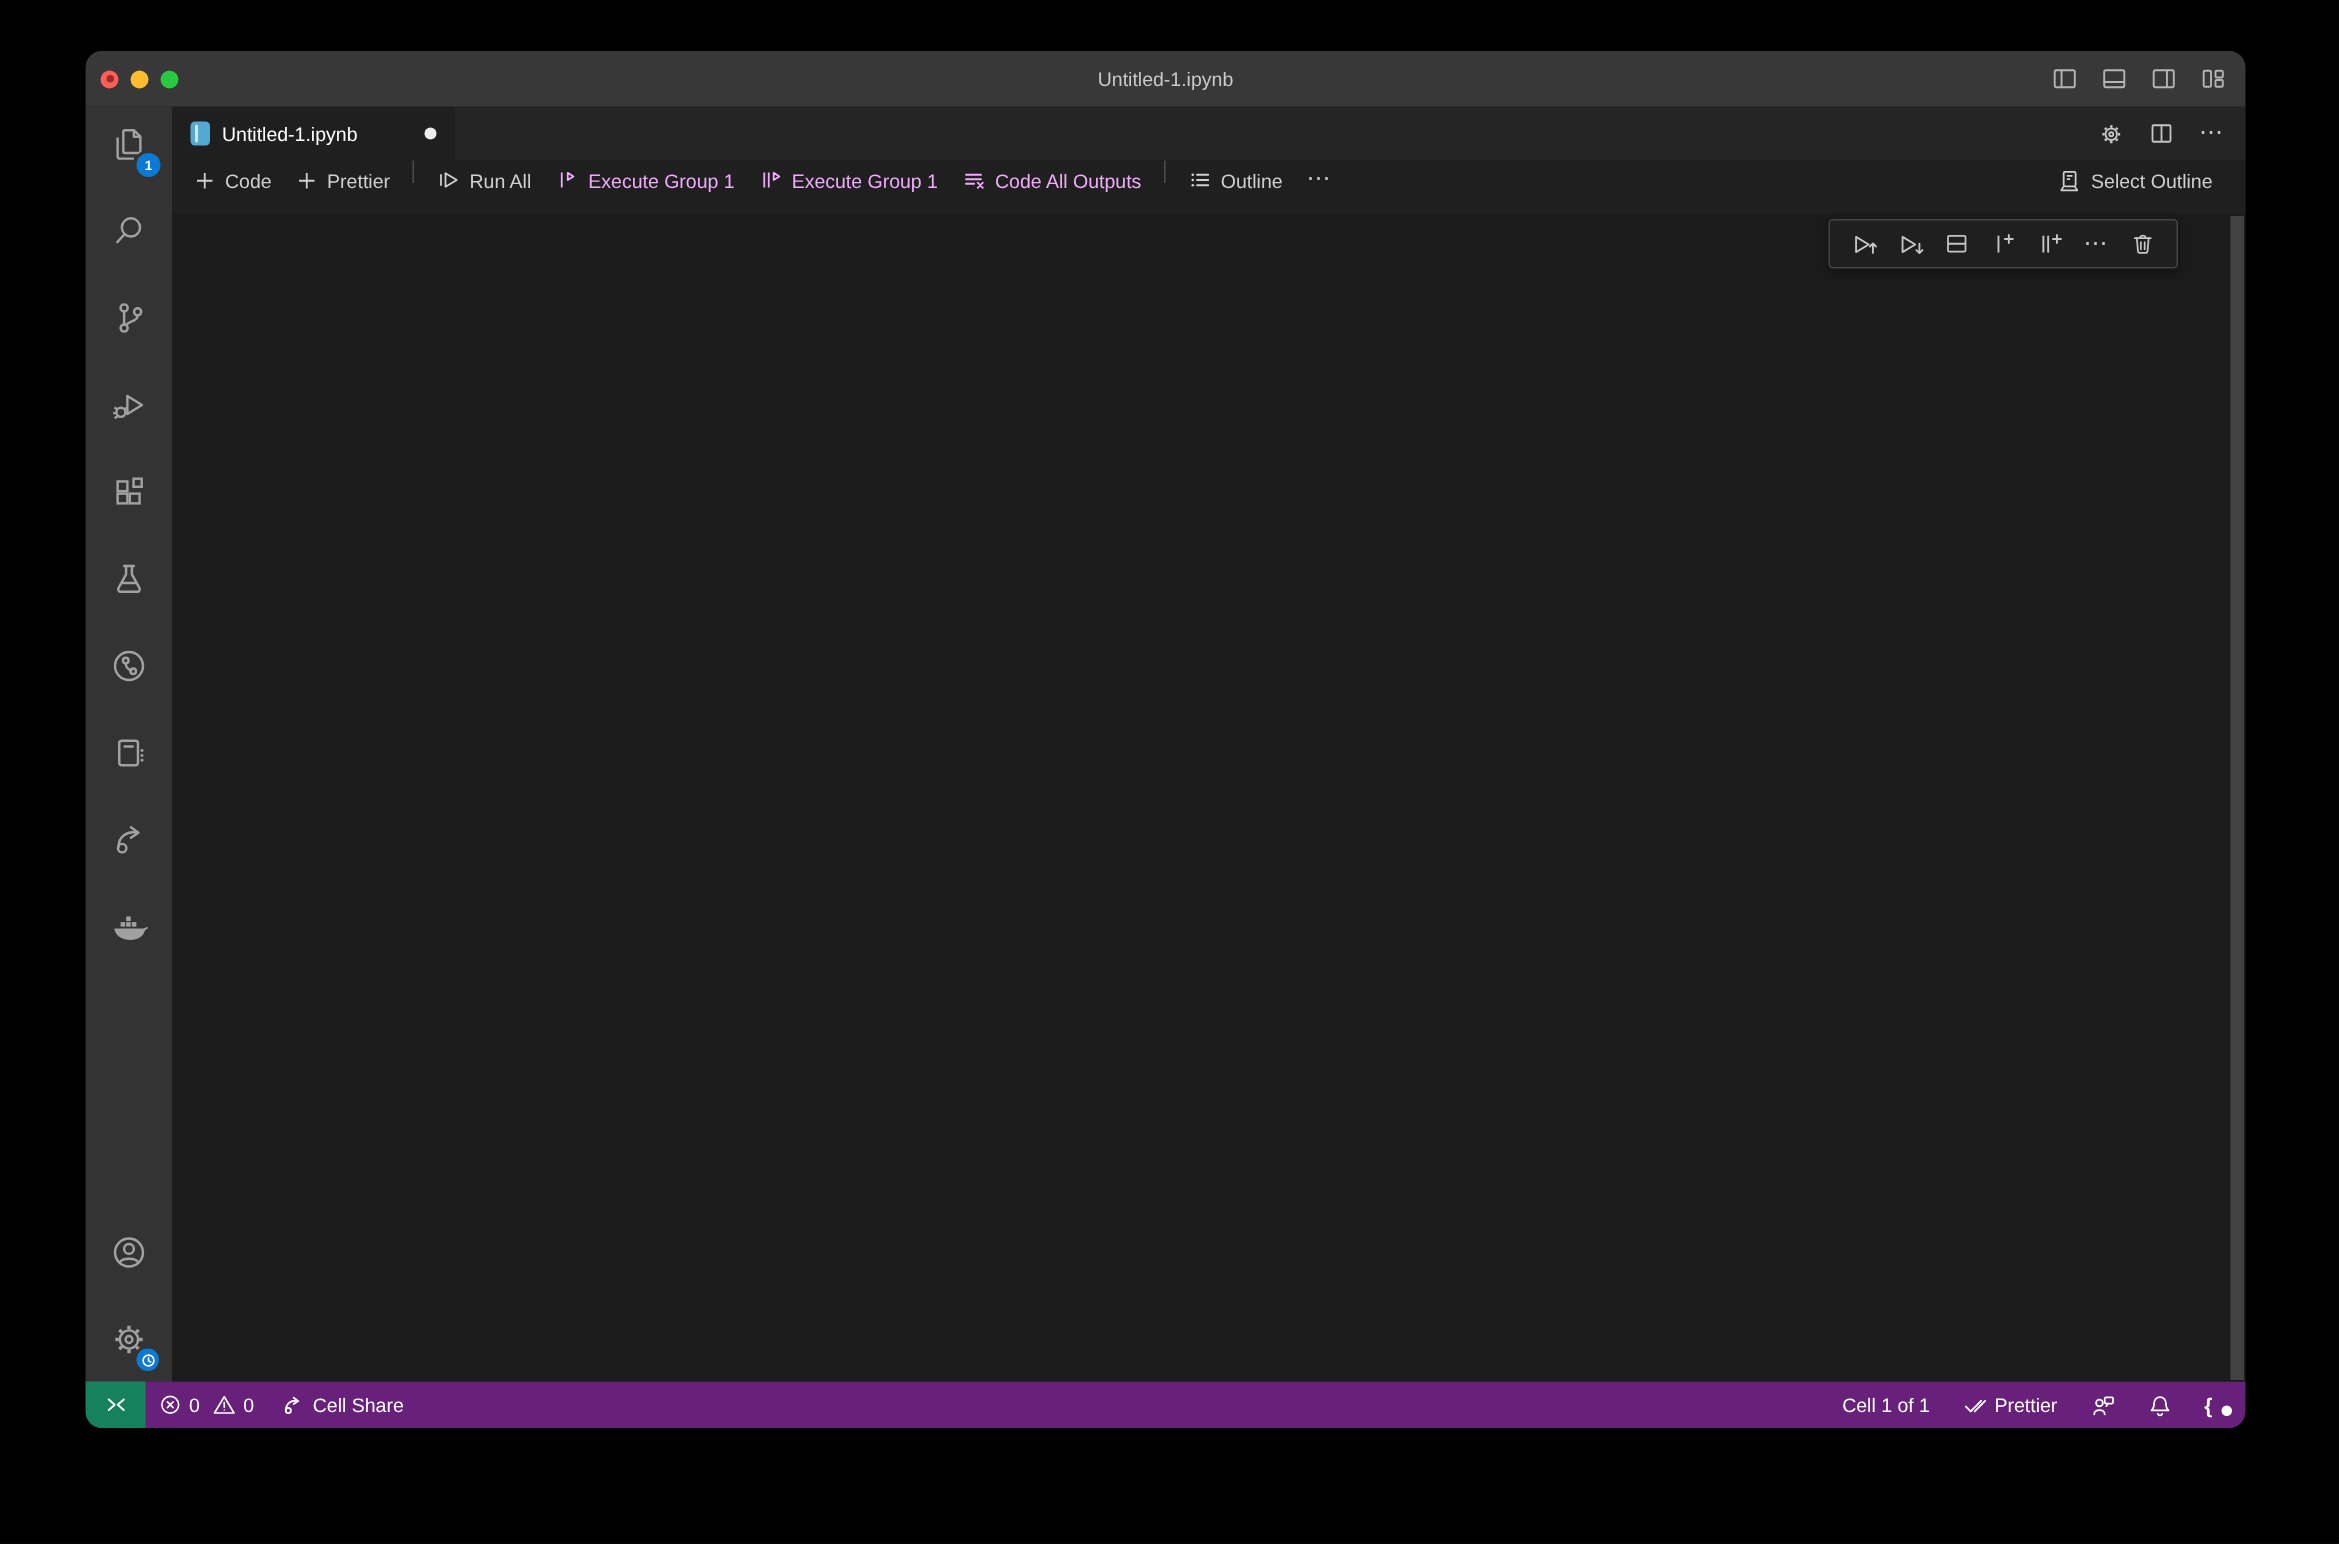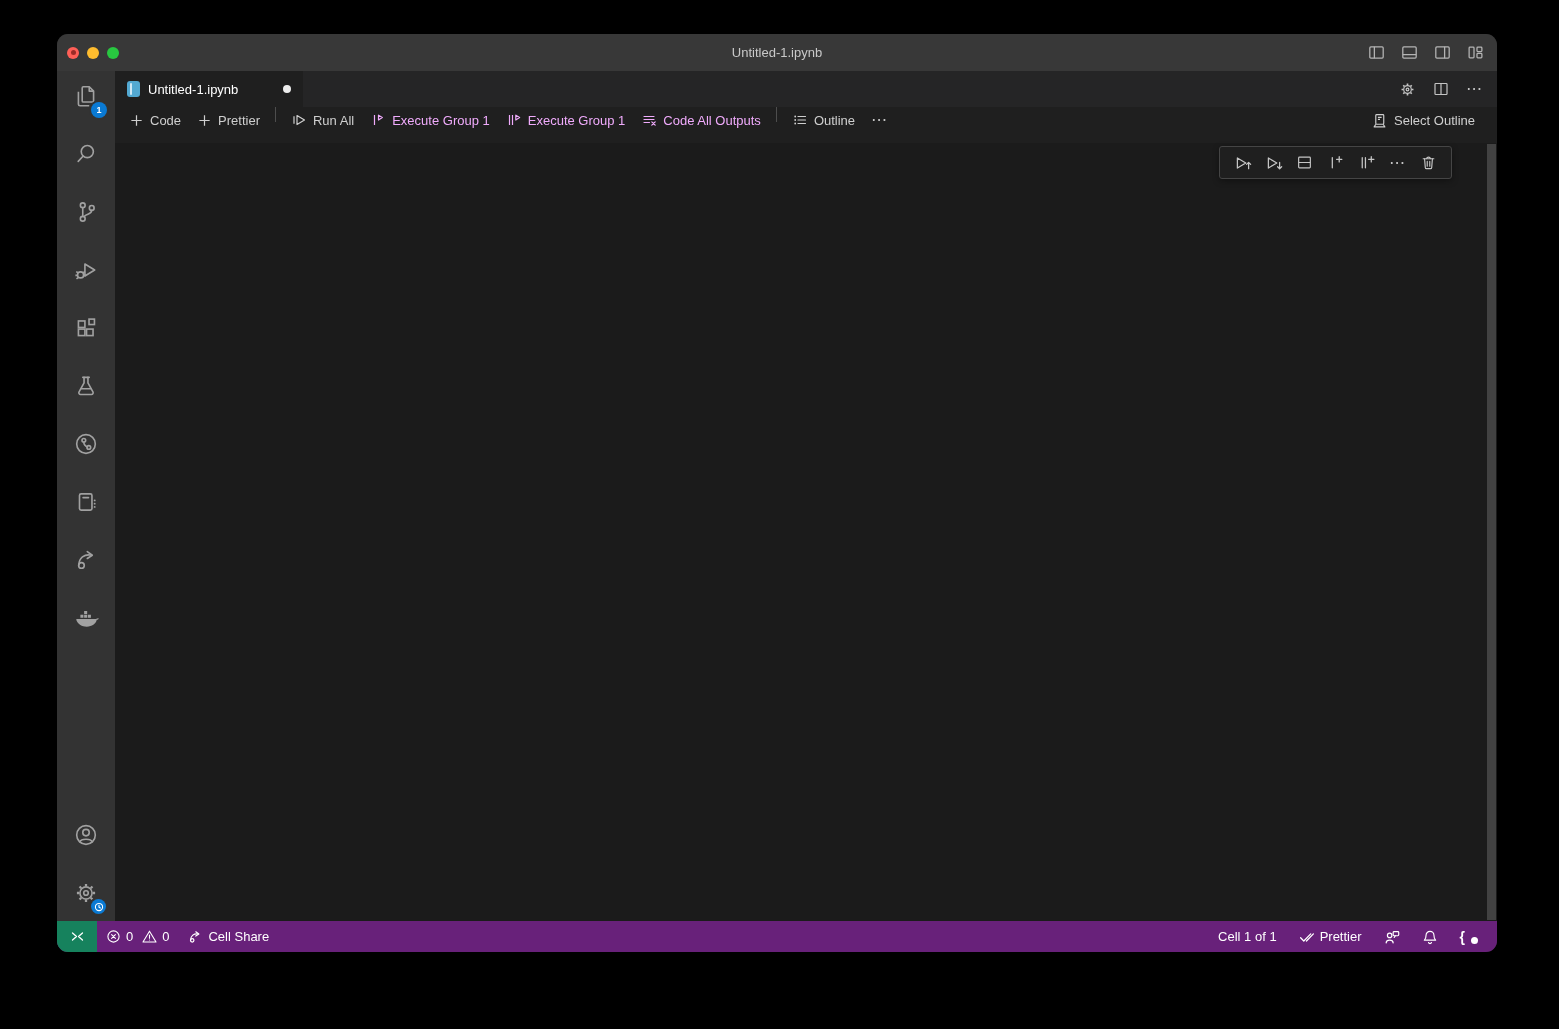--- a/index.html
+++ b/index.html
@@ -89,21 +89,21 @@
 
   .scrollbar { position:absolute; top:1px; bottom:1px; right:1px; width:9px;
                background:#424242; }
 
   
   .statusbar { height:31px; background:#68217A; flex:none; display:flex;
                align-items:center; color:#fff; font-size:13px; }
   .sb-remote { width:40px; height:100%; background:#16825D; display:flex;
                align-items:center; justify-content:center; flex:none; }
   .sb-item { display:flex; align-items:center; gap:5px; padding:0 9px; height:100%; }
-  .sb-right { margin-left:auto; display:flex; align-items:center; gap:4px; padding-right:10px; }
+  .sb-right { margin-left:auto; display:flex; align-items:center; gap:4px; }
   .brace-wrap { position:relative; display:flex; align-items:center; }
   .brace { font-size:14px; font-weight:bold; }
   .brace-dot { width:7px; height:7px; background:#fff; border-radius:50%;
                margin-left:1px; margin-top:8px; }
 
   svg { display:block; }
 </style>
 </head>
 <body>
 

